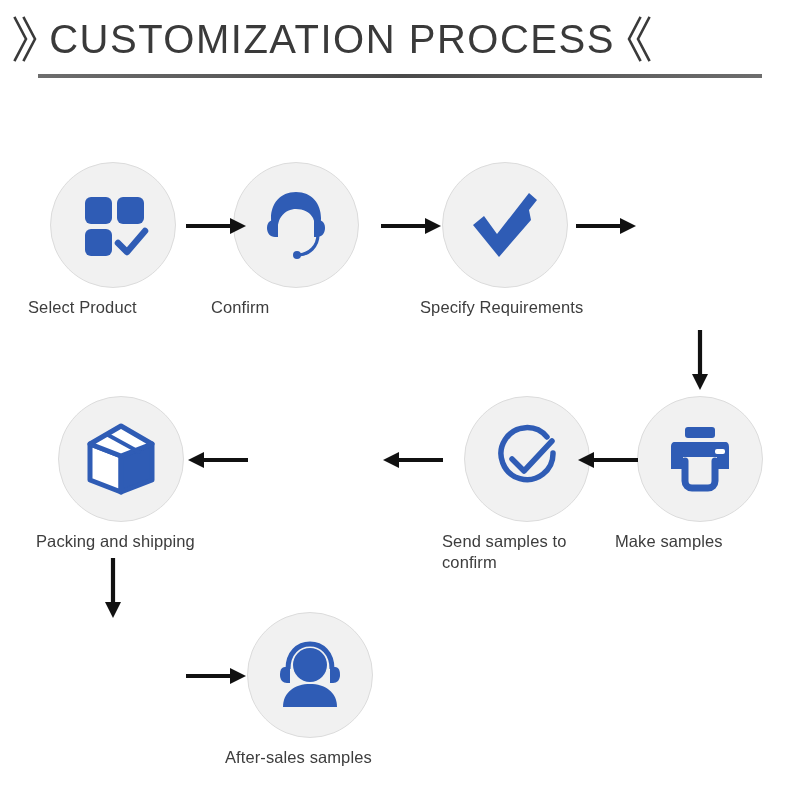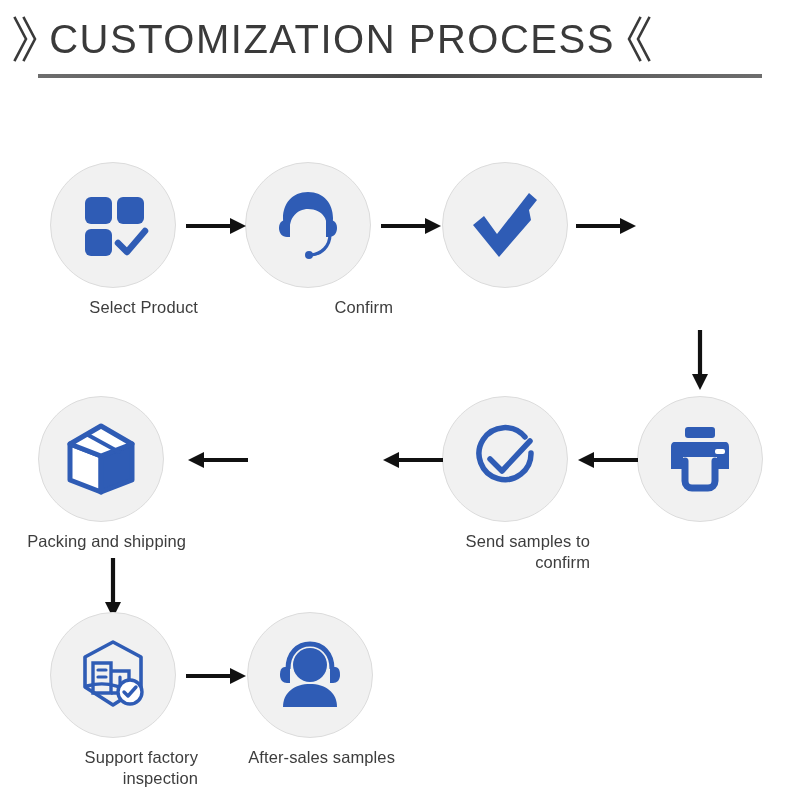--- a/index.html
+++ b/index.html
@@ -63,21 +63,21 @@
     position: absolute;
     left: 0;
     top: 0;
     width: 800px;
     height: 800px;
   }
 
   .node {
     position: absolute;
     width: 170px;
-    text-align: right;
+    text-align: left;
   }
   .bubble {
     width: 126px;
     height: 126px;
     border-radius: 50%;
     background: #f1f1f1;
     border: 1px solid #dcdcdc;
     margin: 0 auto;
     display: flex;
     align-items: center;
@@ -131,21 +131,21 @@
           <rect x="8" y="8" width="27" height="27" rx="6" fill="#2f5cb5"></rect>
           <rect x="40" y="8" width="27" height="27" rx="6" fill="#2f5cb5"></rect>
           <rect x="8" y="40" width="27" height="27" rx="6" fill="#2f5cb5"></rect>
           <path d="M41 54 L50 63 L68 42" fill="none" stroke="#2f5cb5" stroke-width="6.5" stroke-linecap="round" stroke-linejoin="round"></path>
         </svg>
       </span>
     </div>
     <div class="node-label">Select Product</div>
   </div>
 
-  <div class="node" style="left:223px; top:162px;">
+  <div class="node" style="left:211px; top:162px;">
     <div class="bubble">
       <span>
         <svg width="76" height="76" viewBox="0 0 76 76">
           <path d="M38 5 C22 5 13 17 13 31 C13 38 15 43 18 46 C20 40 20 34 23 30
                    C27 24 33 22 38 22 C45 22 52 25 55 31 C57 35 57 41 58 46
                    C61 43 63 38 63 31 C63 17 54 5 38 5 Z" fill="#2f5cb5"></path>
           <path d="M16 33 C11 33 9 37 9 41 C9 46 12 50 17 50 L20 50 L20 33 Z" fill="#2f5cb5"></path>
           <path d="M60 33 C65 33 67 37 67 41 C67 46 64 50 59 50 L56 50 L56 33 Z" fill="#2f5cb5"></path>
           <path d="M60 47 C60 60 51 67 41 68" fill="none" stroke="#2f5cb5" stroke-width="3.2" stroke-linecap="round"></path>
           <circle cx="39" cy="68" r="4" fill="#2f5cb5"></circle>
@@ -156,20 +156,21 @@
   </div>
 
   <div class="node" style="left:420px; top:162px;">
     <div class="bubble">
       <span>
         <svg width="76" height="76" viewBox="0 0 76 76">
           <path d="M6 38 L17 29 L30 47 L62 6 L70 13 L62 23 L64 33 L32 70 Z" fill="#2f5cb5"></path>
         </svg>
       </span>
     </div>
+    <div class="node-label">Specify Requirements</div>
   </div>
 
 
   <div class="arrow" style="left:186px; top:216px;">
     <svg width="62" height="20" viewBox="0 0 62 20">
       <path d="M0 10 L46 10" stroke="#111111" stroke-width="4.2"></path>
       <path d="M44 2 L60 10 L44 18 Z" fill="#111111"></path>
     </svg>
   </div>
   <div class="arrow" style="left:381px; top:216px;">
@@ -185,36 +186,36 @@
     </svg>
   </div>
 
   <div class="arrow" style="left:689px; top:330px;">
     <svg width="22" height="62" viewBox="0 0 22 62">
       <path d="M11 0 L11 46" stroke="#111111" stroke-width="4.2"></path>
       <path d="M3 44 L11 60 L19 44 Z" fill="#111111"></path>
     </svg>
   </div>
 
-  <div class="node" style="left:16px; top:396px;">
+  <div class="node" style="left:36px; top:396px;">
     <div class="bubble">
       <span>
         <svg width="78" height="74" viewBox="0 0 78 74">
           <path d="M8 22 L8 58 L39 70 L39 34 Z" fill="#ffffff" stroke="#2f5cb5" stroke-width="5" stroke-linejoin="round"></path>
           <path d="M39 34 L39 70 L70 58 L70 22 Z" fill="#2f5cb5" stroke="#2f5cb5" stroke-width="5" stroke-linejoin="round"></path>
           <path d="M8 22 L39 4 L70 22 L39 34 Z" fill="#ffffff" stroke="#2f5cb5" stroke-width="5" stroke-linejoin="round"></path>
           <path d="M26 13 L57 30" stroke="#2f5cb5" stroke-width="4" stroke-linecap="round"></path>
         </svg>
       </span>
     </div>
     <div class="node-label">Packing and shipping</div>
   </div>
 
 
-  <div class="node" style="left:420px; top:396px;">
+  <div class="node" style="left:442px; top:396px;">
     <div class="bubble">
       <span>
         <svg width="76" height="76" viewBox="0 0 76 76">
           <path d="M58 16 A26 26 0 1 0 64 32" fill="none" stroke="#2f5cb5" stroke-width="5.5" stroke-linecap="round"></path>
           <path d="M23 38 L35 50 L63 20" fill="none" stroke="#2f5cb5" stroke-width="5.5" stroke-linecap="round" stroke-linejoin="round"></path>
         </svg>
       </span>
     </div>
     <div class="node-label">Send samples to confirm</div>
   </div>
@@ -223,20 +224,21 @@
     <div class="bubble">
       <span>
         <svg width="74" height="68" viewBox="0 0 74 68">
           <rect x="22" y="2" width="30" height="11" rx="3" fill="#2f5cb5"></rect>
           <path d="M12 17 L62 17 C65 17 66 19 66 22 L66 44 L54 44 L54 32 L20 32 L20 44 L8 44 L8 22 C8 19 9 17 12 17 Z" fill="#2f5cb5"></path>
           <rect x="52" y="24" width="10" height="5" rx="2" fill="#ffffff"></rect>
           <path d="M22 36 L22 56 C22 60 25 63 29 63 L45 63 C49 63 52 60 52 56 L52 36" fill="none" stroke="#2f5cb5" stroke-width="7" stroke-linecap="round" stroke-linejoin="round"></path>
         </svg>
       </span>
     </div>
+    <div class="node-label">Make samples</div>
   </div>
 
   <div class="arrow" style="left:576px; top:450px;">
     <svg width="62" height="20" viewBox="0 0 62 20">
       <path d="M16 10 L62 10" stroke="#111111" stroke-width="4.2"></path>
       <path d="M18 2 L2 10 L18 18 Z" fill="#111111"></path>
     </svg>
   </div>
   <div class="arrow" style="left:381px; top:450px;">
     <svg width="62" height="20" viewBox="0 0 62 20">
@@ -251,38 +253,20 @@
     </svg>
   </div>
 
   <div class="arrow" style="left:102px; top:558px;">
     <svg width="22" height="62" viewBox="0 0 22 62">
       <path d="M11 0 L11 46" stroke="#111111" stroke-width="4.2"></path>
       <path d="M3 44 L11 60 L19 44 Z" fill="#111111"></path>
     </svg>
   </div>
 
-  <div class="node" style="left:28px; top:612px;">
-    <div class="bubble">
-      <span>
-        <svg width="76" height="76" viewBox="0 0 76 76">
-          <path d="M38 5 L66 20 L66 50 L38 68 L10 50 L10 20 Z" fill="none" stroke="#2f5cb5" stroke-width="3.6" stroke-linejoin="round"></path>
-          <path d="M18 26 L36 26 L36 56 L18 56 Z" fill="none" stroke="#2f5cb5" stroke-width="3.4"></path>
-          <path d="M36 34 L54 34 L54 56 L36 56" fill="none" stroke="#2f5cb5" stroke-width="3.4"></path>
-          <path d="M23 33 L31 33 M23 40 L31 40" stroke="#2f5cb5" stroke-width="3.2" stroke-linecap="round"></path>
-          <path d="M45 40 L45 49" stroke="#2f5cb5" stroke-width="3.2" stroke-linecap="round"></path>
-          <path d="M12 49 C26 45 42 47 56 56" fill="none" stroke="#2f5cb5" stroke-width="3.4" stroke-linecap="round"></path>
-          <circle cx="55" cy="55" r="12" fill="#ffffff" stroke="#2f5cb5" stroke-width="3.4"></circle>
-          <path d="M49 55 L53 59 L61 50" fill="none" stroke="#2f5cb5" stroke-width="3.4" stroke-linecap="round" stroke-linejoin="round"></path>
-        </svg>
-      </span>
-    </div>
-    <div class="node-label" style="white-space: pre-line;">Support factory
-inspection</div>
-  </div>
 
   <div class="node" style="left:225px; top:612px;">
     <div class="bubble">
       <span>
         <svg width="76" height="72" viewBox="0 0 76 72">
           <circle cx="38" cy="26" r="17" fill="#2f5cb5"></circle>
           <path d="M16 30 C16 14 26 5 38 5 C50 5 60 14 60 30" fill="none" stroke="#2f5cb5" stroke-width="5"></path>
           <path d="M13 28 C9 28 8 32 8 36 C8 41 11 44 15 44 L18 44 L18 28 Z" fill="#2f5cb5"></path>
           <path d="M63 28 C67 28 68 32 68 36 C68 41 65 44 61 44 L58 44 L58 28 Z" fill="#2f5cb5"></path>
           <path d="M11 68 C11 53 23 45 38 45 C53 45 65 53 65 68 Z" fill="#2f5cb5"></path>

